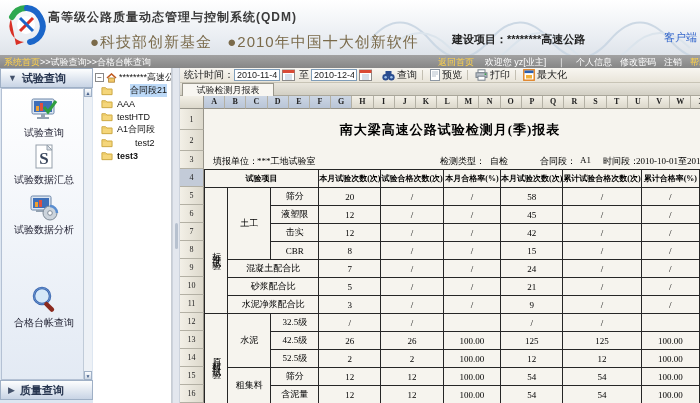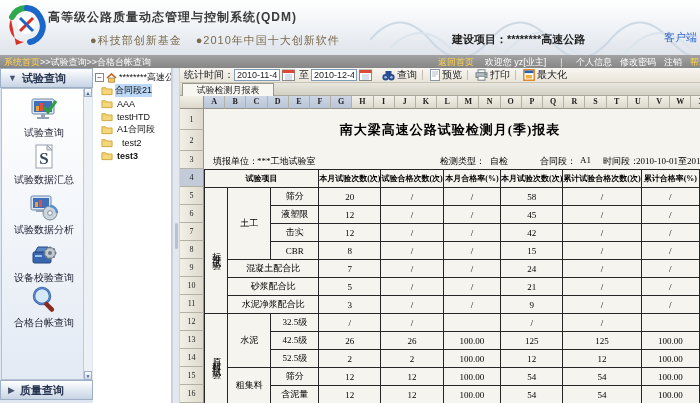--- a/index.html
+++ b/index.html
@@ -5,21 +5,21 @@
   * { margin:0; padding:0; box-sizing:border-box; }
   body { font-family:"Liberation Sans","DejaVu Sans",sans-serif; background:#fff; }
   #app { position:relative; width:700px; height:403px; overflow:hidden; background:#fff; }
 
   
   .header { position:absolute; left:0; top:0; width:700px; height:55px;
             background:linear-gradient(#ffffff,#e9edf2 70%,#dfe4ea); overflow:hidden; }
   .waves { position:absolute; right:0; top:0; }
   .logo { position:absolute; left:6px; top:5px; width:40px; height:42px; }
   .app-title { position:absolute; left:48px; top:9px; font-size:12px; font-weight:bold; color:#3a3a3a; letter-spacing:1px; }
-  .badges { position:absolute; left:90px; top:33px; font-size:11px; color:#7a6a4a; letter-spacing:1px; }
+  .badges { position:absolute; left:90px; top:33px; font-size:15px; color:#7a6a4a; letter-spacing:1px; }
   .badges span { margin-right:10px; }
   .project { position:absolute; left:452px; top:32px; font-size:11px; color:#222; font-weight:bold; }
   .client { position:absolute; right:3px; top:30px; font-size:11px; color:#3366cc; text-decoration:none; white-space:nowrap; }
 
   
   .navbar { position:absolute; left:0; top:55px; width:700px; height:15px;
             background:linear-gradient(#a2a2a2,#828282); overflow:hidden; font-size:9px; color:#fff; }
   .crumb { position:absolute; left:4px; top:1px; white-space:nowrap; }
   .crumb .yel { color:#ffd24a; }
   .userlinks { position:absolute; right:-8px; top:1px; white-space:nowrap; }
@@ -179,31 +179,20 @@
                 <rect x="4" y="6" width="16" height="10" fill="#3e6fb8"></rect>
                 <rect x="6" y="10" width="3" height="5" fill="#f0a030"></rect>
                 <rect x="10" y="8" width="3" height="7" fill="#e05040"></rect>
                 <rect x="7" y="18" width="10" height="2" fill="#93a2b2"></rect>
                 <circle cx="21" cy="21" r="7" fill="#ccd4dc" stroke="#7f8b97"></circle>
                 <circle cx="21" cy="21" r="2.3" fill="#fff" stroke="#7f8b97"></circle>
                 <path d="M21 14 a7 7 0 0 1 7 7" fill="none" stroke="#5b8ed0" stroke-width="2.5"></path>
               </svg></span>
             <span class="lb">试验数据分析</span>
           </div>
-          <div class="side-item" style="top: 151px; left: 2px;">
-            <span class="ic"><svg viewBox="0 0 30 30">
-                <rect x="4" y="12" width="18" height="11" rx="1.5" fill="#3a66b0" stroke="#24477e"></rect>
-                <path d="M6 12 l3 -5 h10 l3 5 z" fill="#5b86c8" stroke="#24477e"></path>
-                <rect x="6" y="15" width="7" height="2" fill="#9fc0e8"></rect>
-                <circle cx="21" cy="13" r="5.5" fill="#c3cad2" stroke="#6e7a86"></circle>
-                <circle cx="21" cy="13" r="2" fill="#6e7a86"></circle>
-                <path d="M21 6.5 v2 M21 17.5 v2 M14.5 13 h2 M25.5 13 h2 M16.4 8.4 l1.4 1.4 M24.2 16.2 l1.4 1.4 M25.6 8.4 l-1.4 1.4 M17.8 16.2 l-1.4 1.4" stroke="#6e7a86" stroke-width="1.6"></path>
-              </svg></span>
-            <span class="lb">设备校验查询</span>
-          </div>
           <div class="side-item" style="top: 196px; left: 2px;">
             <span class="ic"><svg viewBox="0 0 30 30">
                 <circle cx="13" cy="11" r="8" fill="#d5e8f8" stroke="#3a66b0" stroke-width="2.5"></circle>
                 <circle cx="13" cy="11" r="8" fill="none" stroke="#7fa8d8" stroke-width="1" opacity="0.6"></circle>
                 <rect x="17.5" y="16" width="12" height="4.5" rx="2" transform="rotate(45 17.5 16)" fill="#8b2a1f"></rect>
               </svg></span>
             <span class="lb">合格台帐查询</span>
           </div>
         </div>
       <div class="sb">
@@ -224,21 +213,21 @@
           <rect x="2.6" y="5" width="5.8" height="4.2" fill="#f2c868" stroke="#b08030" stroke-width="0.8"></rect>
         </svg>
         <span class="nl">********高速公路</span>
       </div>
       <div id="tree-host">
           <div class="tree-node sel" style="top: 16px;">
             <svg width="12" height="11" viewBox="0 0 13 11">
               <path d="M1 2.5 h4 l1.5 1.5 H12 v6 H1 z" fill="#f5d67a" stroke="#c9a43c"></path>
               <path d="M1 4 h11" stroke="#e8c35c" stroke-width="0.8"></path>
             </svg>
-            <span class="nl" style="margin-left: 0;">合同段21</span>
+            <span class="nl" style="margin-left: 15px;">合同段21</span>
           </div>
           <div class="tree-node" style="top: 29px;">
             <svg width="12" height="11" viewBox="0 0 13 11">
               <path d="M1 2.5 h4 l1.5 1.5 H12 v6 H1 z" fill="#f5d67a" stroke="#c9a43c"></path>
               <path d="M1 4 h11" stroke="#e8c35c" stroke-width="0.8"></path>
             </svg>
             <span class="nl" style="margin-left: 2px;">AAA</span>
           </div>
           <div class="tree-node" style="top: 42px;">
             <svg width="12" height="11" viewBox="0 0 13 11">
@@ -252,21 +241,21 @@
               <path d="M1 2.5 h4 l1.5 1.5 H12 v6 H1 z" fill="#f5d67a" stroke="#c9a43c"></path>
               <path d="M1 4 h11" stroke="#e8c35c" stroke-width="0.8"></path>
             </svg>
             <span class="nl" style="margin-left: 2px;">A1合同段</span>
           </div>
           <div class="tree-node" style="top: 68px;">
             <svg width="12" height="11" viewBox="0 0 13 11">
               <path d="M1 2.5 h4 l1.5 1.5 H12 v6 H1 z" fill="#f5d67a" stroke="#c9a43c"></path>
               <path d="M1 4 h11" stroke="#e8c35c" stroke-width="0.8"></path>
             </svg>
-            <span class="nl" style="margin-left: 7px;">test2</span>
+            <span class="nl" style="margin-left: 20px;">test2</span>
           </div>
           <div class="tree-node" style="top: 81px; font-weight: bold;">
             <svg width="12" height="11" viewBox="0 0 13 11">
               <path d="M1 2.5 h4 l1.5 1.5 H12 v6 H1 z" fill="#f5d67a" stroke="#c9a43c"></path>
               <path d="M1 4 h11" stroke="#e8c35c" stroke-width="0.8"></path>
             </svg>
             <span class="nl" style="margin-left: 2px;">test3</span>
           </div>
         </div>
     </div>

